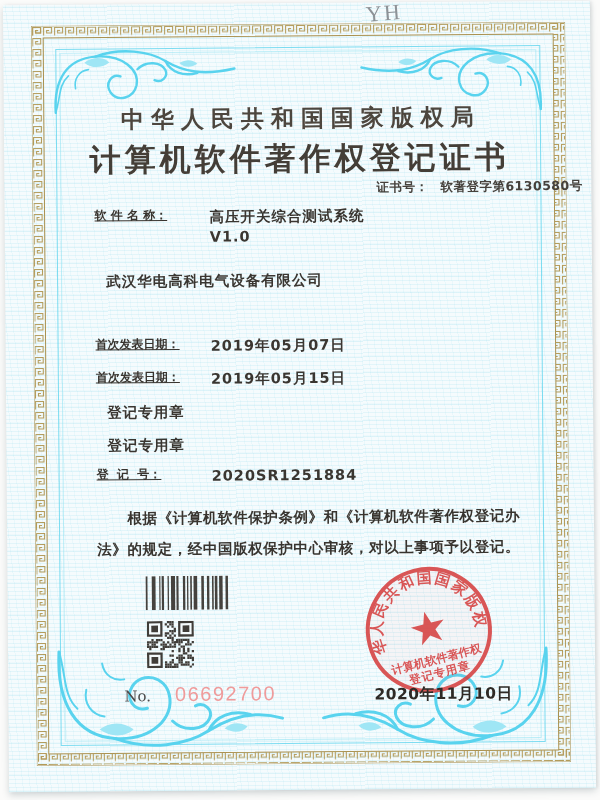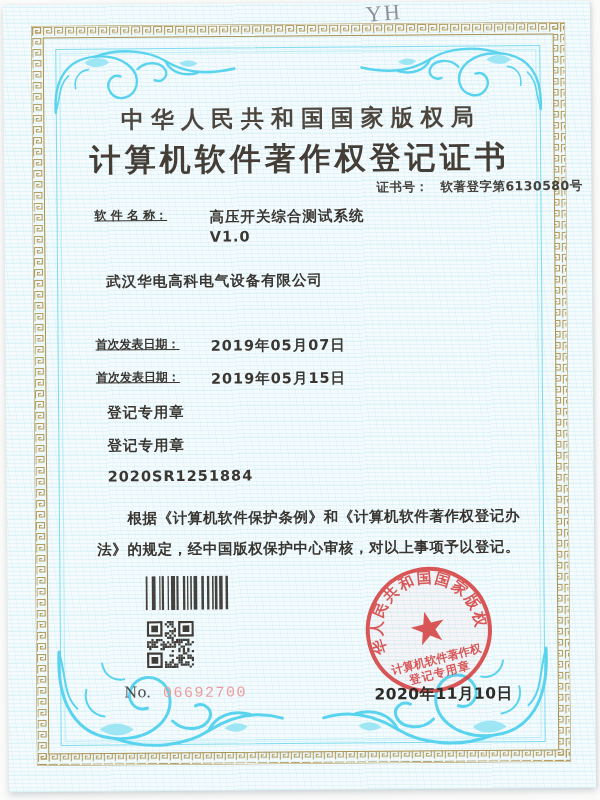--- a/index.html
+++ b/index.html
@@ -80,22 +80,22 @@
   }
 
   
   .barcode{position:absolute;left:138px;top:572px;}
   .qrcode{position:absolute;left:139px;top:617px;}
   .serial{
     position:absolute;left:116px;top:679px;
     font-family:"DejaVu Serif",serif;font-size:15px;color:#4c4c4c;
   }
   .serial .num{
-    font-family:Liberation Mono, monospace;color:#ef9b9b;
-    letter-spacing:1.5px;margin-left:12px;font-size:15px;
+    font-family:Liberation Sans, sans-serif;color:#ef9b9b;
+    letter-spacing:1.5px;margin-left:24px;font-size:20px;
   }
 
   
   .seal{
     position:absolute;left:346px;top:553px;
     transform:rotate(-14deg);opacity:.88;
   }
   .issue-date{
     position:absolute;left:366px;top:682px;
     font-size:15.5px;font-weight:700;color:#2e2a26;letter-spacing:.5px;
@@ -204,20 +204,21 @@
     <span class="lbl">首次发表日期：</span>
     <span class="val">2019年05月15日</span>
   </div>
   <div class="field f4">
     <span class="val">登记专用章</span>
   </div>
   <div class="field f5">
     <span class="val">登记专用章</span>
   </div>
   <div class="field f6">
+    <span class="lbl">登  记  号：</span>
     <span class="val">2020SR1251884</span>
   </div>
 
   <div class="statement">根据《计算机软件保护条例》和《计算机软件著作权登记办法》的规定，经中国版权保护中心审核，对以上事项予以登记。</div>
 
   <svg class="barcode" id="barcode" width="84" height="34" viewBox="0 0 84 34">
       <rect x="0" y="0" width="2" height="34" fill="#45423e"></rect>
       <rect x="6.299546658992767" y="0" width="3.7467889189720154" height="34" fill="#45423e"></rect>
       <rect x="13.769919216632843" y="0" width="1.182188081741333" height="34" fill="#45423e"></rect>
       <rect x="16.223685681819916" y="0" width="2.1964394569396974" height="34" fill="#45423e"></rect>

